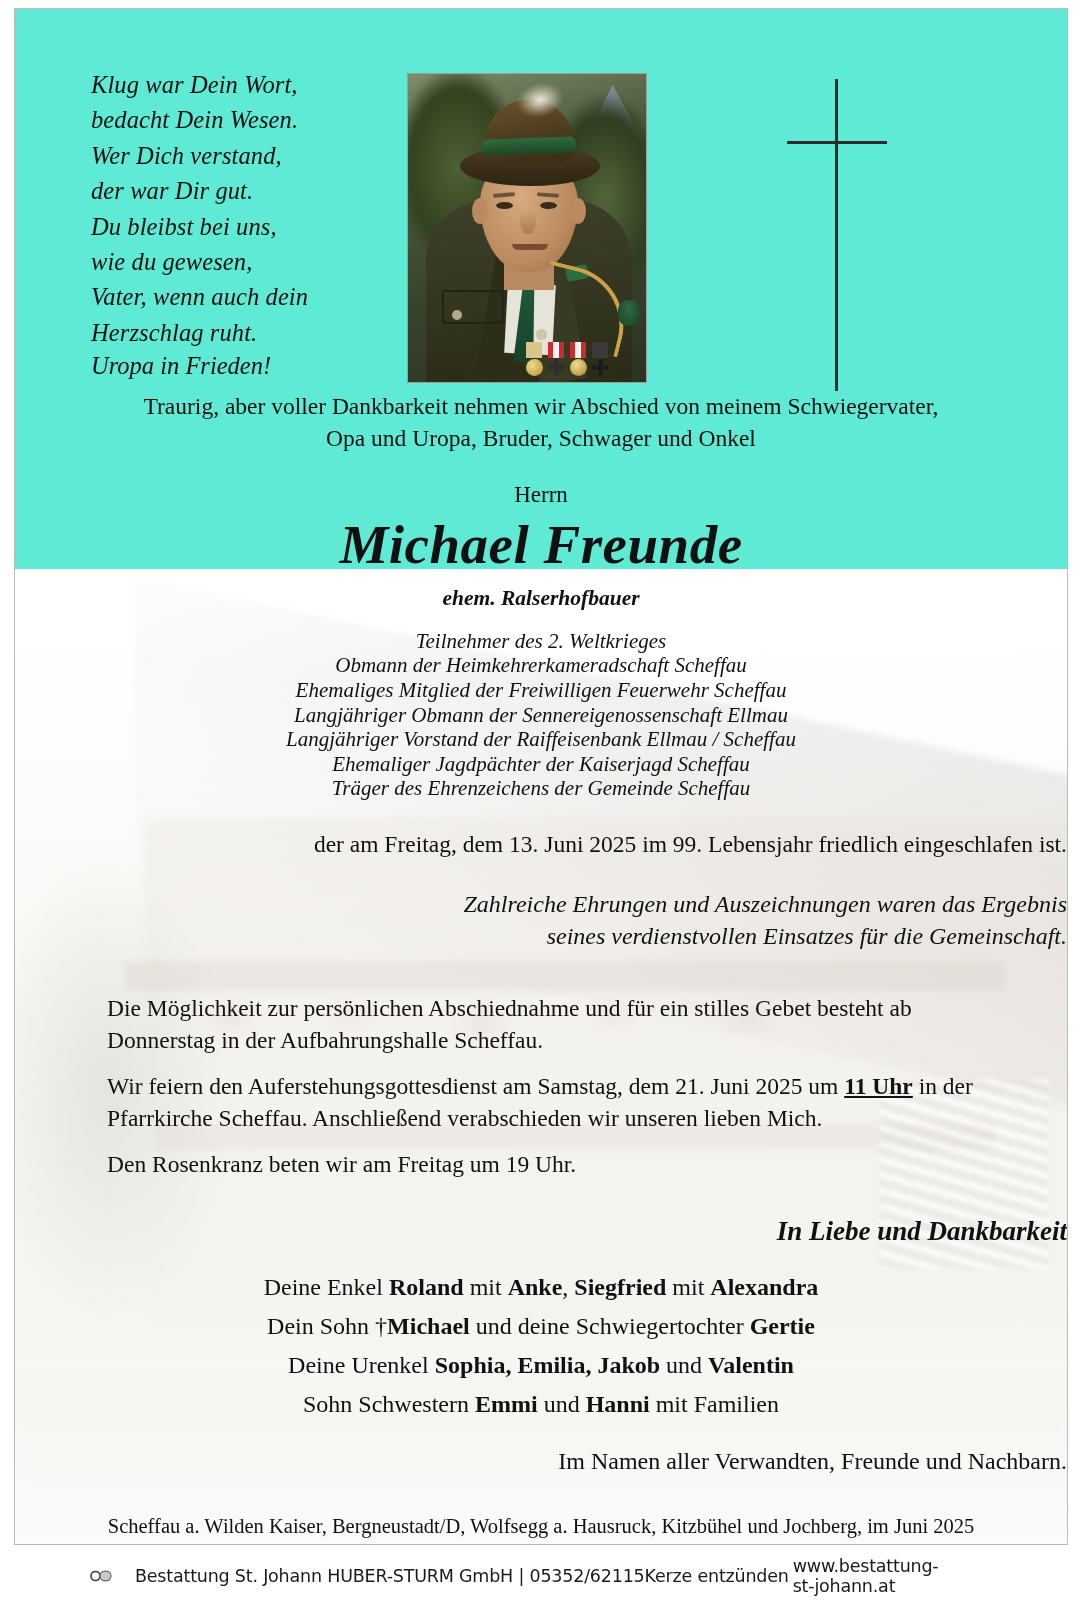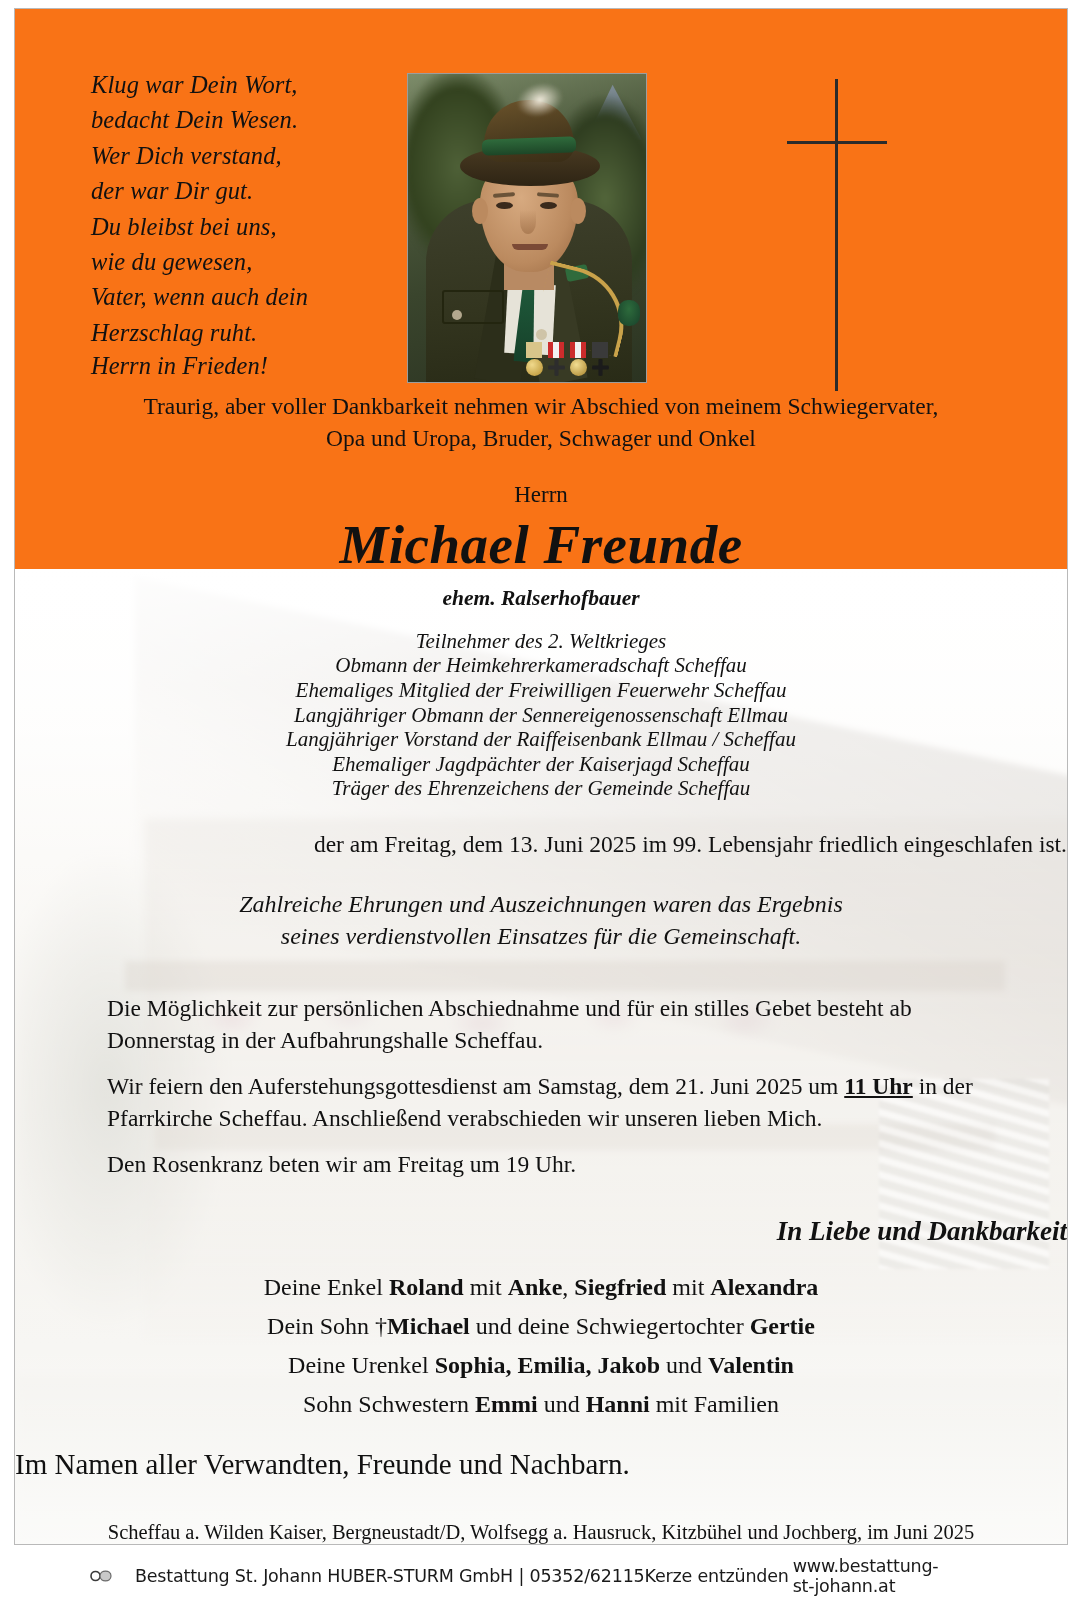--- a/index.html
+++ b/index.html
@@ -16,21 +16,21 @@
     color: #111111;
   }
 
   
   #card {
     position: absolute;
     left: 14px;
     top: 8px;
     width: 1054px;
     height: 1537px;
-    background: #f97316;
+    background: #5eead4;
     border: 1px solid #b9b9b9;
     box-sizing: border-box;
     overflow: hidden;
   }
 
   
   #bg-photo {
     position: absolute;
     left: 0;
     top: 560px;
@@ -377,21 +377,21 @@
     line-height: 24.6px;
     margin-top: 18px;
     white-space: pre-line;
   }
   .death-line {
     text-align: right;
     font-size: 23.5px;
     margin-top: 30px;
   }
   .tribute {
-    text-align: center;
+    text-align: right;
     font-style: italic;
     font-size: 24px;
     line-height: 32px;
     margin-top: 30px;
     white-space: pre-line;
   }
 
   .arrangements {
     margin-top: 40px;
     padding: 0 92px;
@@ -411,22 +411,22 @@
   }
   .family {
     text-align: center;
     font-size: 24px;
     line-height: 36px;
     margin-top: 22px;
   }
   .family div { margin-bottom: 3px; }
   .family b { font-weight: bold; }
   .in-name {
-    text-align: left;
-    font-size: 29px;
+    text-align: right;
+    font-size: 24px;
     margin-top: 26px;
   }
   .places {
     text-align: center;
     font-size: 20.5px;
     margin-top: 40px;
   }
 
   
   #footer {
@@ -483,21 +483,21 @@
     <div class="top-band">
 
       <div class="poem">Klug war Dein Wort,
 bedacht Dein Wesen.
 Wer Dich verstand,
 der war Dir gut.
 Du bleibst bei uns,
 wie du gewesen,
 Vater, wenn auch dein
 Herzschlag ruht.</div>
-      <div class="poem-closing">Herrn in Frieden!</div>
+      <div class="poem-closing">Uropa in Frieden!</div>
 
       <div class="portrait">
         <div class="sky-bg"></div>
         <div class="mtn"></div>
         <div class="roofbit"></div>
         <div class="foliage-l"></div>
         <div class="foliage-r"></div>
         <div class="torso"></div>
         <div class="lapel-l"></div>
         <div class="lapel-r"></div>

